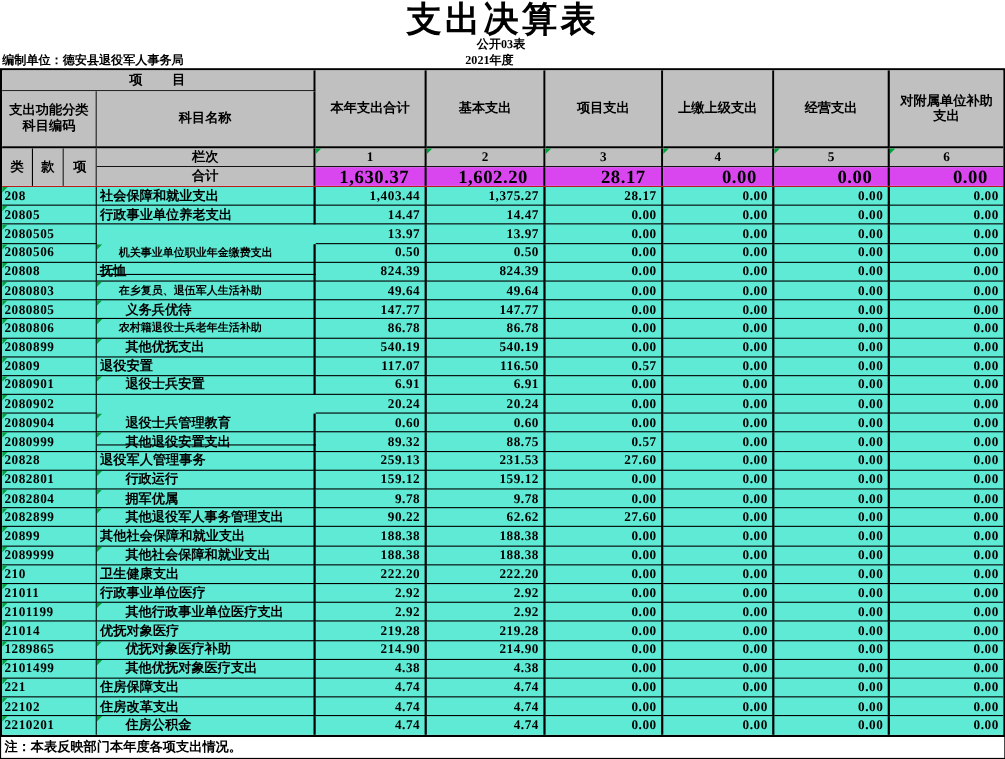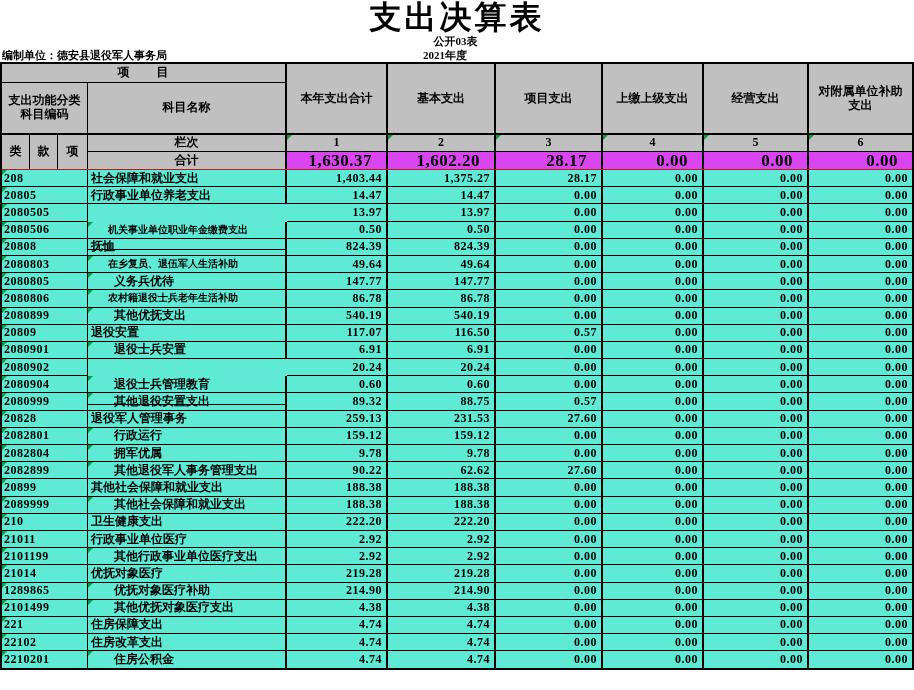--- a/index.html
+++ b/index.html
@@ -365,13 +365,14 @@
   <div class="cell name lv3 gt">住房公积金</div>
   <div class="cell val">4.74</div>
   <div class="cell val">4.74</div>
   <div class="cell val">0.00</div>
   <div class="cell val">0.00</div>
   <div class="cell val">0.00</div>
   <div class="cell val">0.00</div>
 </div>
   </div>
 
+  <div class="note">注：本表反映部门本年度各项支出情况。</div>
 </div>
 
 </body></html>

